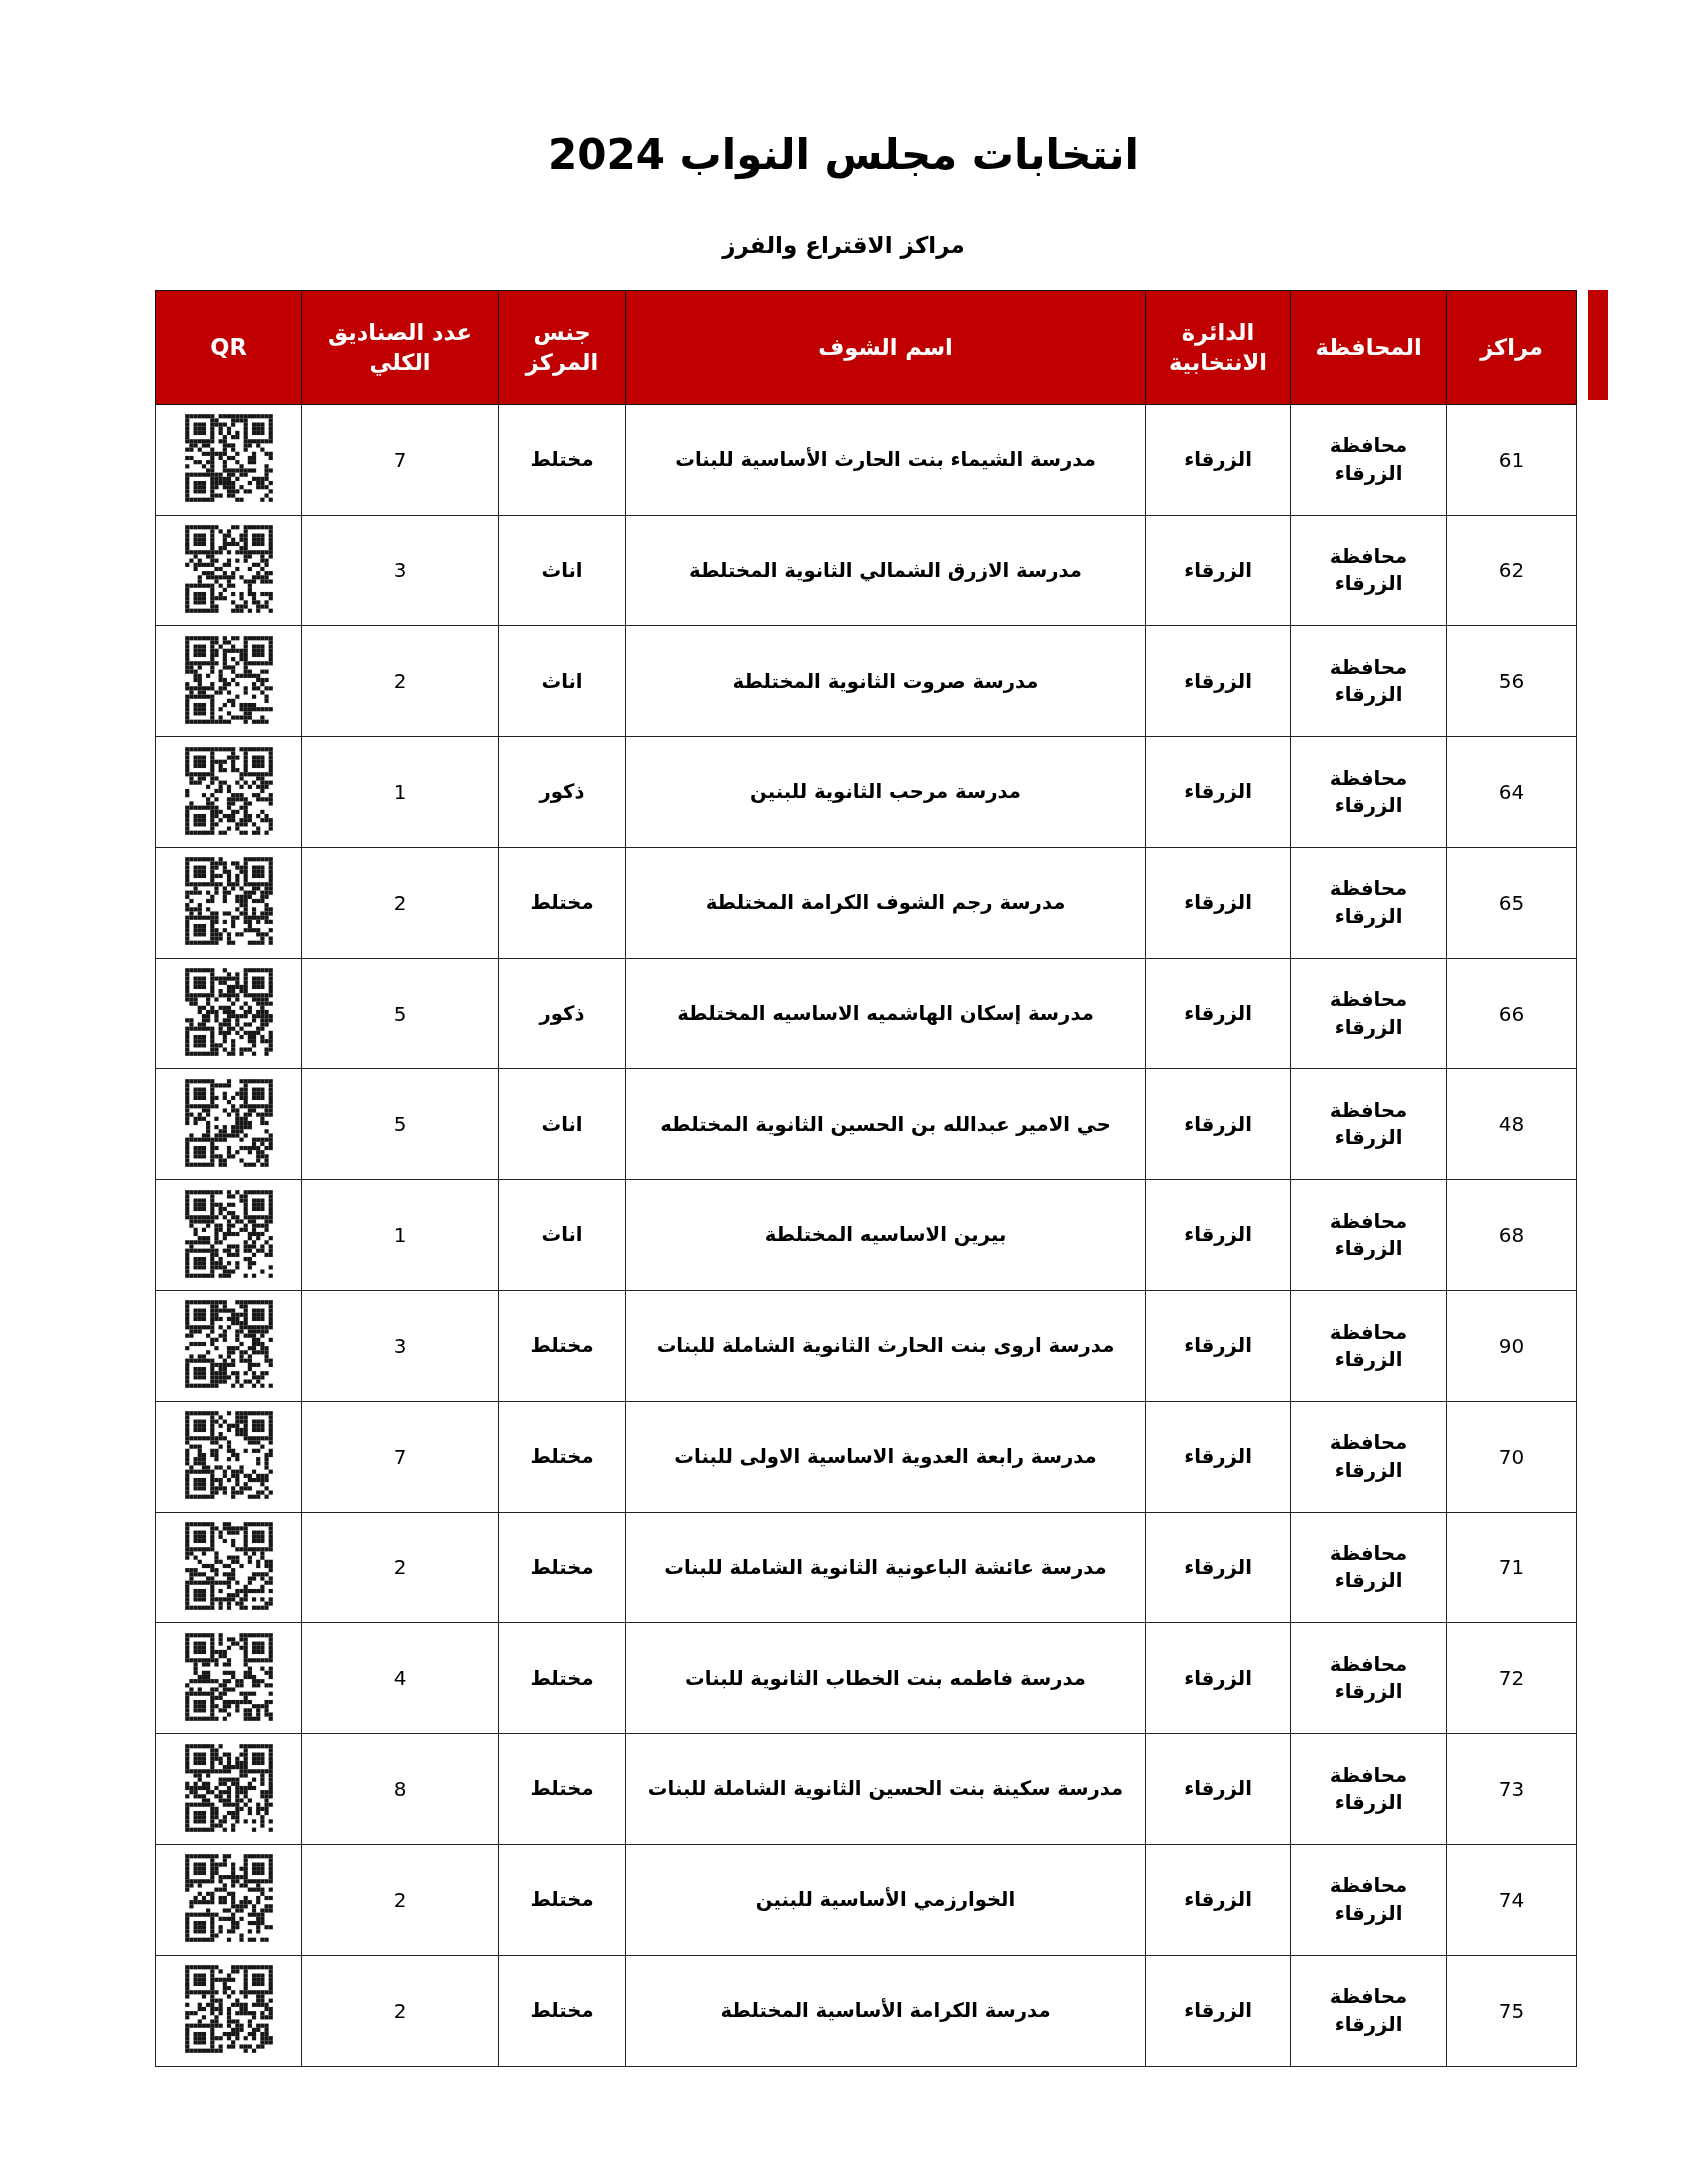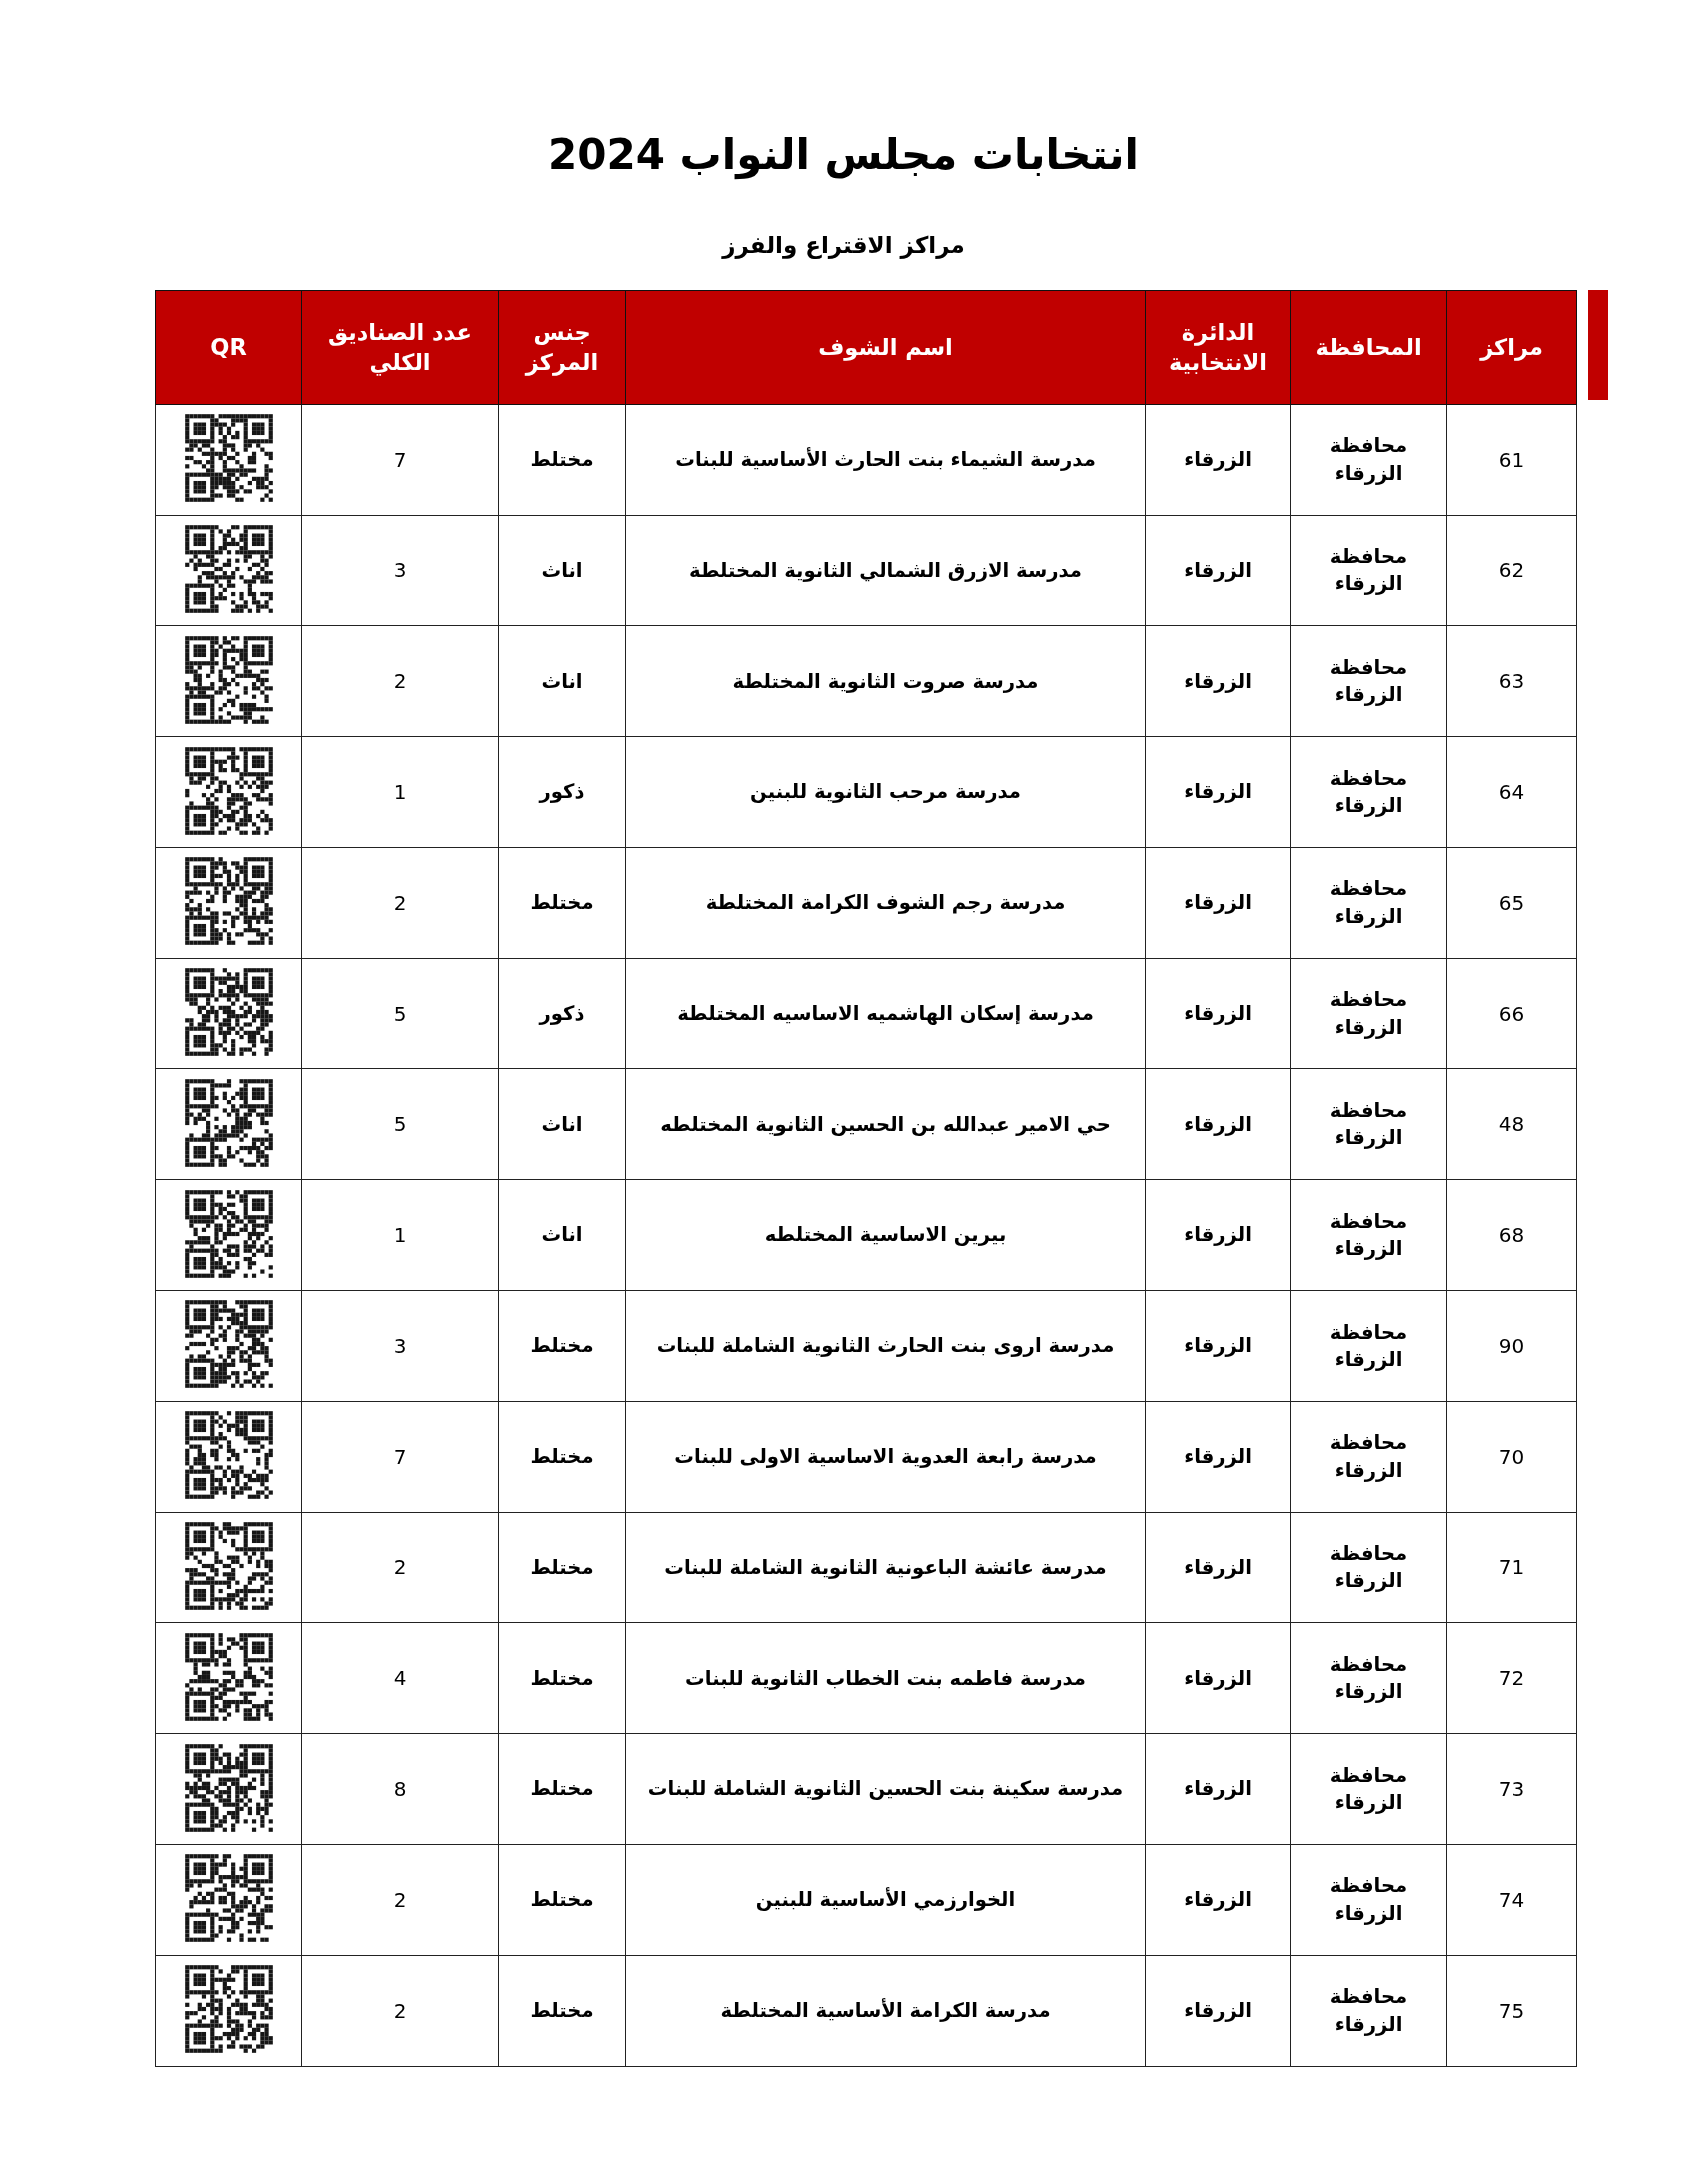--- a/index.html
+++ b/index.html
@@ -614,21 +614,21 @@
                   <rect x="14" y="21" width="1" height="1"></rect>
                   <rect x="16" y="21" width="1" height="1"></rect>
                   <rect x="18" y="21" width="1" height="1"></rect>
                   <rect x="21" y="21" width="1" height="1"></rect>
                 </g>
               </svg></span>
     </td>
   </tr>
 
   <tr>
-    <td class="num">63</td>
+    <td class="num">56</td>
     <td class="ar">محافظة الزرقاء</td>
     <td class="ar">الزرقاء</td>
     <td class="ar">مدرسة صروت الثانوية المختلطة</td>
     <td class="ar">اناث</td>
     <td class="num">2</td>
     <td class="qrcell">
       <span class="qr"><svg xmlns="http://www.w3.org/2000/svg" width="96" height="96" viewBox="0 0 23 23">
                 <rect width="23" height="23" fill="#ffffff"></rect>
                 <g fill="#161616">
                   <rect x="1" y="1" width="1" height="1"></rect>
@@ -1866,21 +1866,21 @@
                   <rect x="20" y="21" width="1" height="1"></rect>
                 </g>
               </svg></span>
     </td>
   </tr>
 
   <tr>
     <td class="num">68</td>
     <td class="ar">محافظة الزرقاء</td>
     <td class="ar">الزرقاء</td>
-    <td class="ar">بيرين الاساسية المختلطه</td>
+    <td class="ar">بيرين الاساسيه المختلطة</td>
     <td class="ar">اناث</td>
     <td class="num">1</td>
     <td class="qrcell">
       <span class="qr"><svg xmlns="http://www.w3.org/2000/svg" width="96" height="96" viewBox="0 0 23 23">
                 <rect width="23" height="23" fill="#ffffff"></rect>
                 <g fill="#161616">
                   <rect x="1" y="1" width="1" height="1"></rect>
                   <rect x="2" y="1" width="1" height="1"></rect>
                   <rect x="3" y="1" width="1" height="1"></rect>
                   <rect x="4" y="1" width="1" height="1"></rect>

